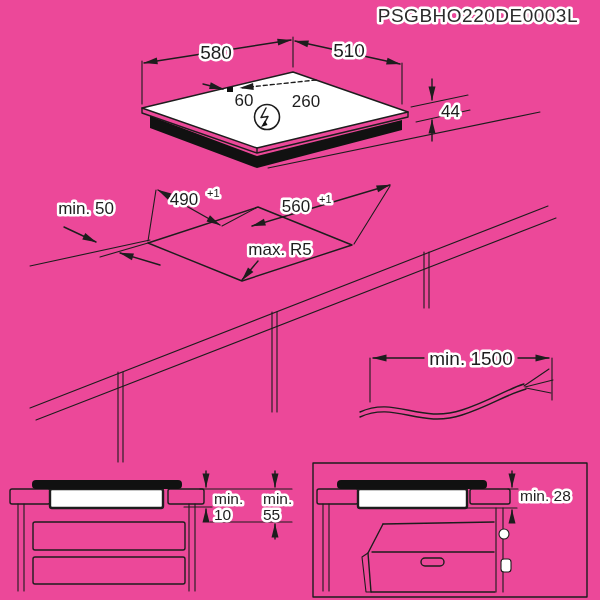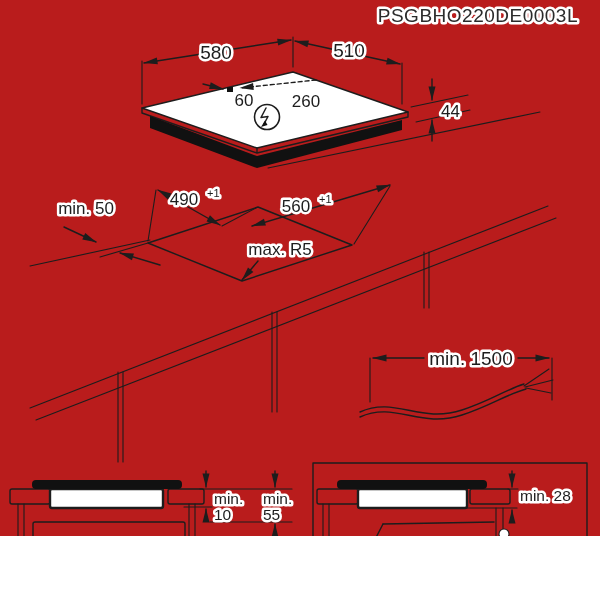--- a/index.html
+++ b/index.html
@@ -1,16 +1,16 @@
 <!DOCTYPE html>
 <html><head>
 <meta charset="utf-8">
 <style>
   html,body{margin:0;padding:0;background:#ffffff;}
-  .stage{position:relative;width:600px;height:536px;background:#b91c1c;overflow:hidden;
+  .stage{position:relative;width:600px;height:600px;background:#ec4899;overflow:hidden;
          font-family:"Liberation Sans", sans-serif;}
   svg{display:block}
   .ln{fill:none;stroke:#1d1d1d;stroke-width:1.4;stroke-linecap:round;stroke-linejoin:round}
   .thin{stroke-width:1.1}
   .thick{stroke-width:2.4}
   .fillb{fill:#111;stroke:none}
   .whitefill{fill:#fff}
   .lbl{font-family:"Liberation Sans",sans-serif;font-size:17px;fill:#1d1d1d;
        paint-order:stroke;stroke:#fff;stroke-width:5px;stroke-linejoin:round}
   .lbl-lg{font-size:19px}

